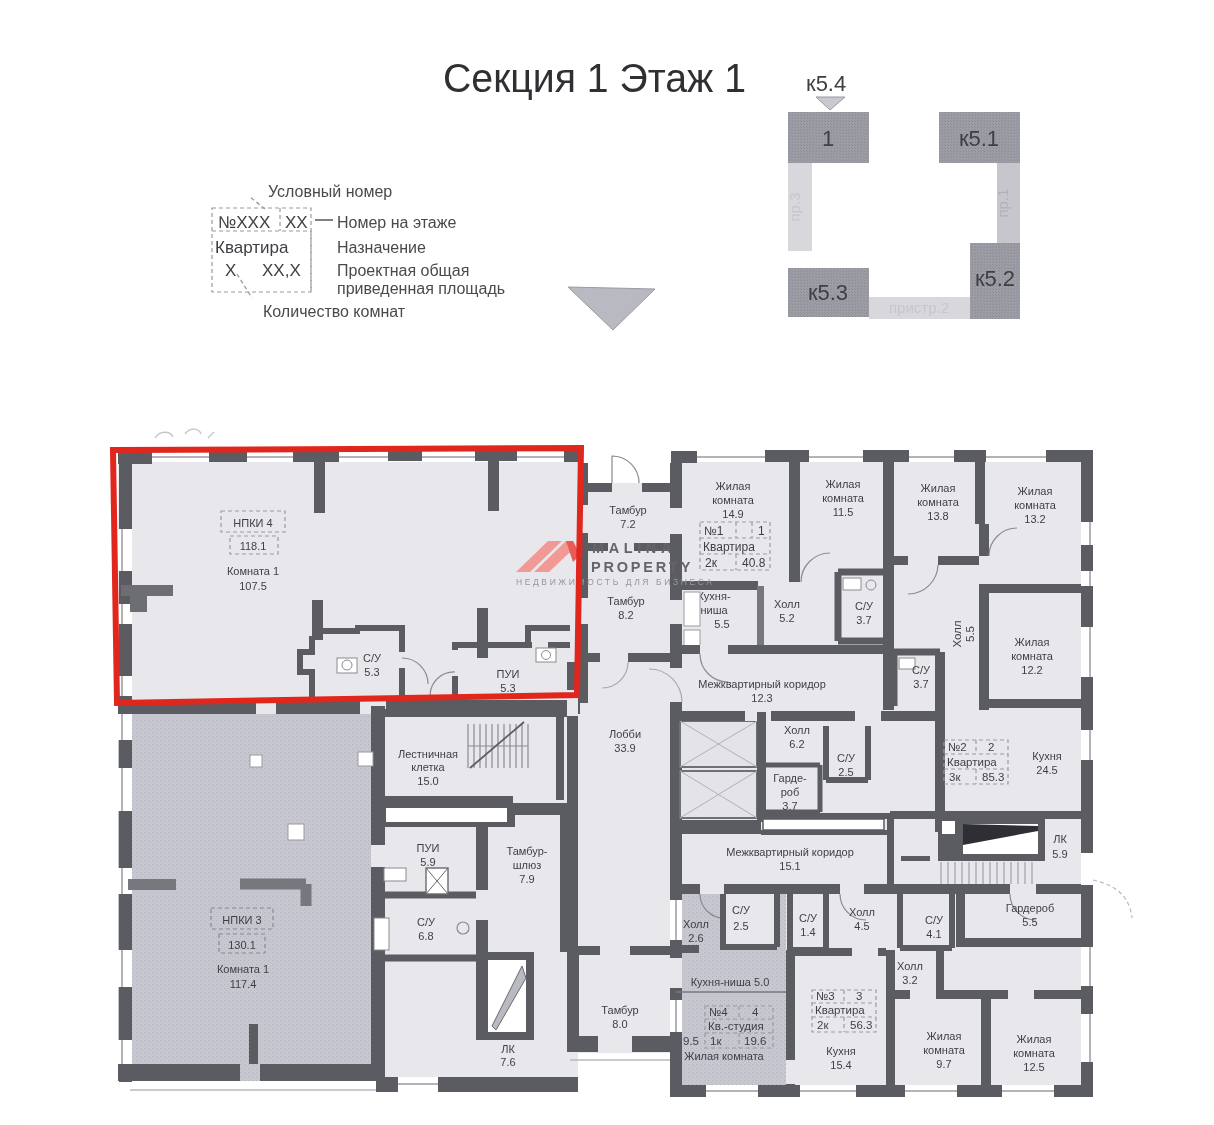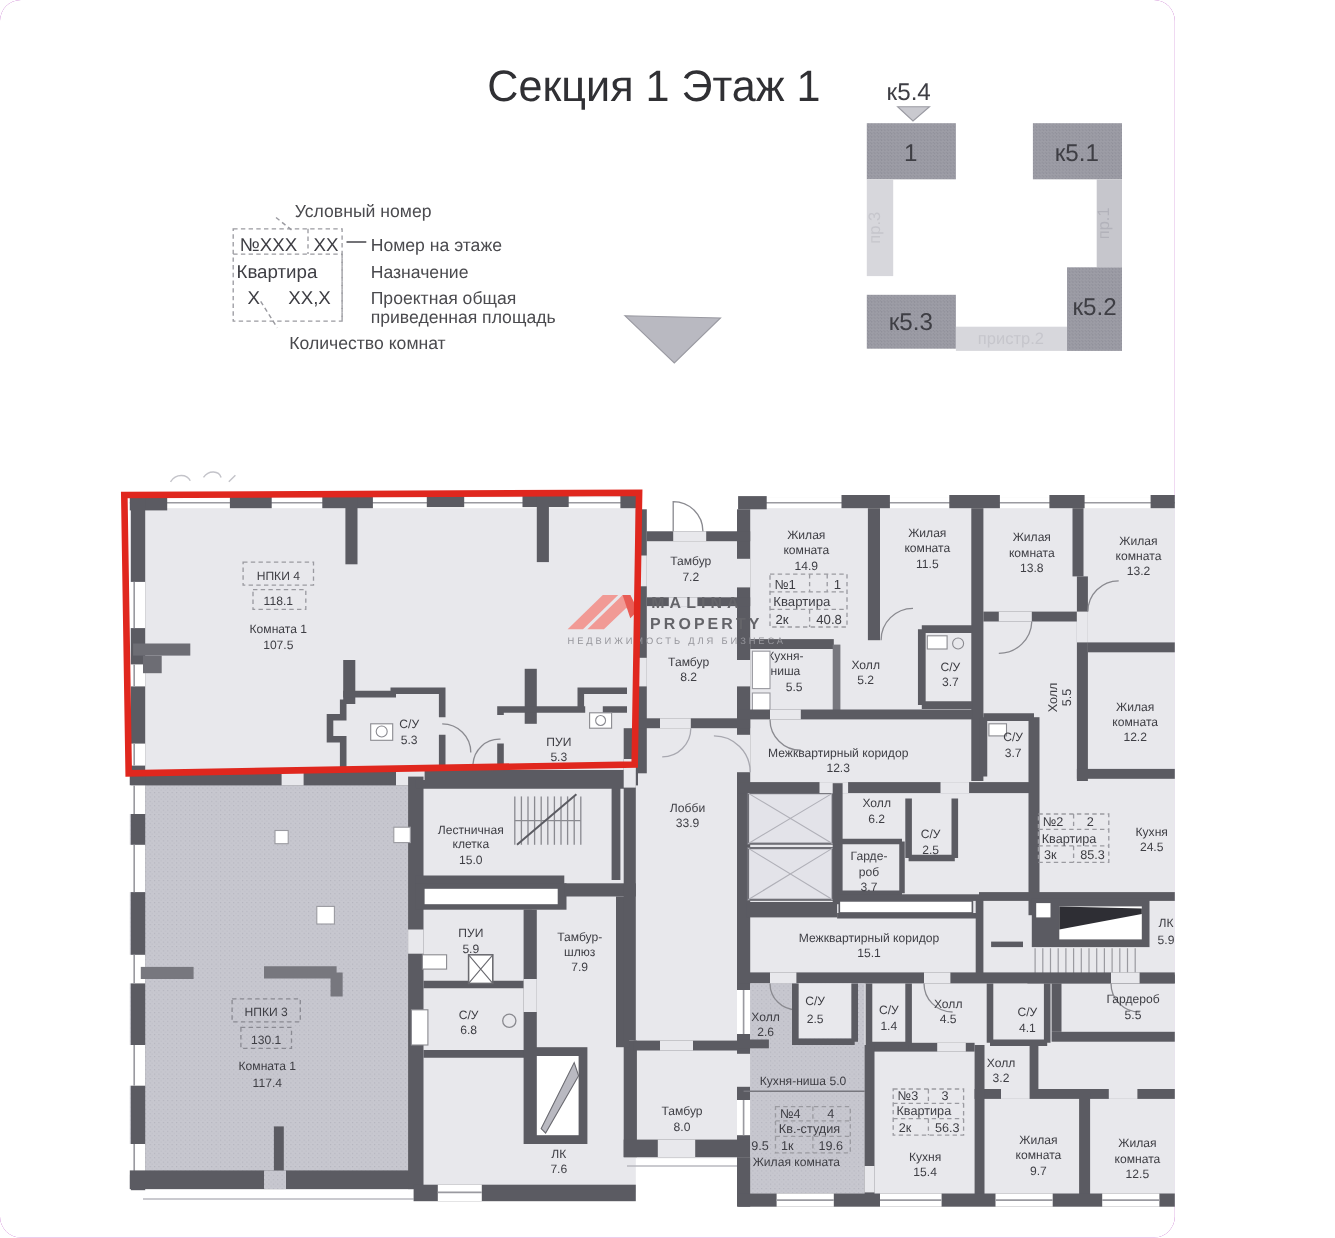--- a/index.html
+++ b/index.html
@@ -1,16 +1,16 @@
 <!DOCTYPE html>
 <html><head>
 <meta charset="utf-8">
 <style>
 html,body{margin:0;padding:0;background:#fff;}
-#page{position:relative;width:1068px;height:1125px;background:#a21caf;overflow:hidden;border-radius:19px;}
+#page{position:relative;width:1214px;height:1125px;background:#fef9c3;overflow:hidden;border-radius:19px;}
 svg{display:block;}
 .t{font-family:"Liberation Sans",sans-serif;fill:#3e3e44;}
 .lbl{font-size:11px;text-anchor:middle;}
 .leg{font-size:16px;fill:#4a4a4e;}
 </style>
 </head>
 <body>
 <div id="page">
 <svg width="1214" height="1125" viewBox="0 0 1214 1125" xmlns="http://www.w3.org/2000/svg">
 <defs>

